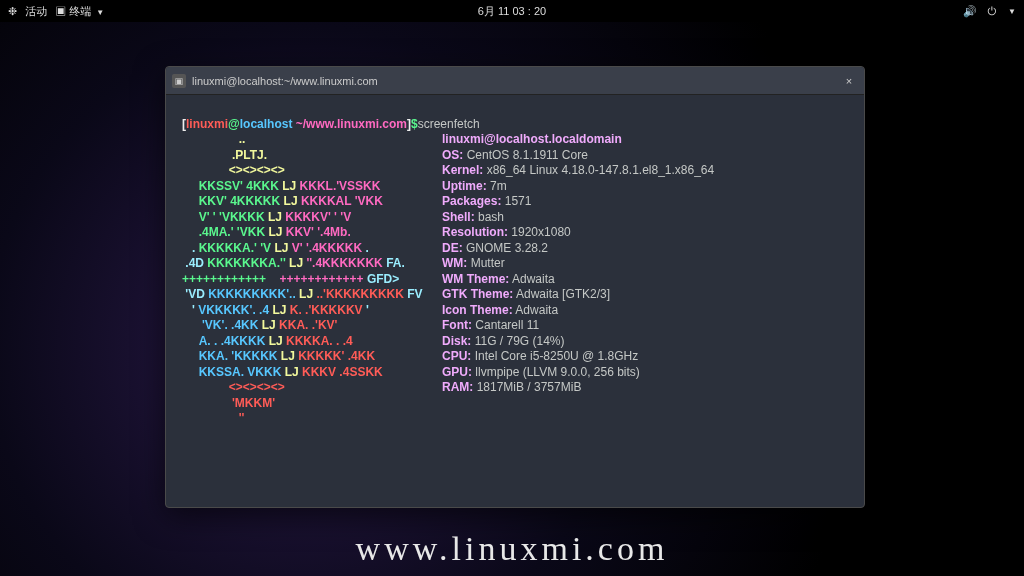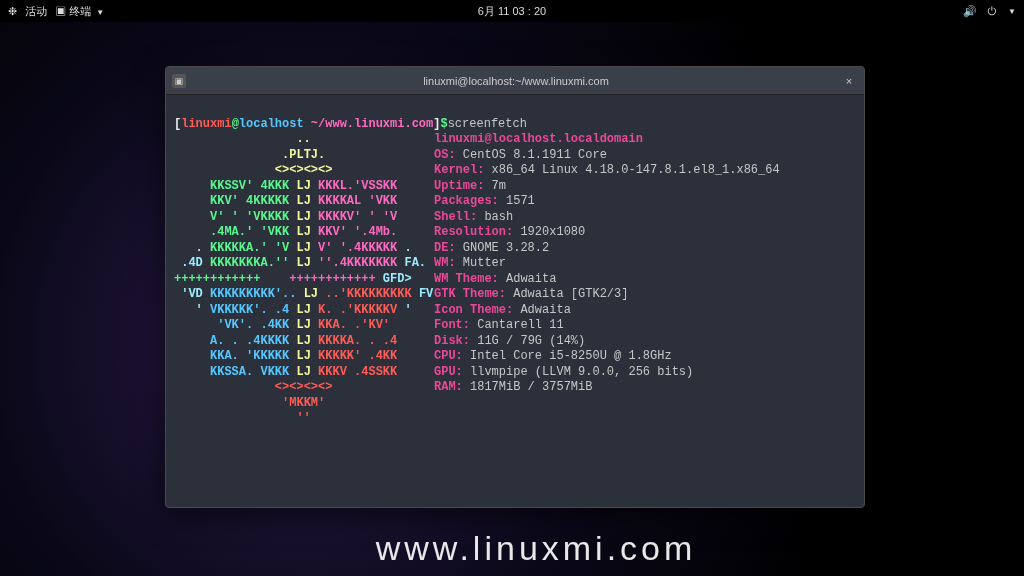--- a/index.html
+++ b/index.html
@@ -26,48 +26,47 @@
     background: #2b303b; border: 1px solid #4a4a4a; border-radius: 4px;
     box-shadow: 0 8px 30px rgba(0,0,0,0.6);
     display: flex; flex-direction: column;
   }
   .term-titlebar {
     height: 28px; background: #3a3f4a; border-bottom: 1px solid #222;
     display: flex; align-items: center; padding: 0 6px; border-radius: 4px 4px 0 0;
     color: #ccc; font-size: 11px;
   }
   .term-icon { width: 14px; height: 14px; background: #555; border-radius: 2px; margin-right: 6px; display:flex;align-items:center;justify-content:center;font-size:9px;}
-  .term-title { flex: 1; text-align: center; }
+  .term-title { flex: 1; text-align: left; }
   .term-close { width: 18px; text-align: center; cursor: pointer; }
   .term-body {
-    flex: 1; padding: 6px 8px; font-family: Liberation Mono, monospace;
+    flex: 1; padding: 6px 16px; font-family: Liberation Sans, sans-serif;
     font-size: 12px; line-height: 15.5px; color: #c5c8c6; overflow: hidden;
     white-space: pre;
   }
   .prompt-line { white-space: pre; }
   .br-white { color: #eee; font-weight: bold; }
   .br-red   { color: #ff5c57; font-weight: bold; }
   .br-grn   { color: #5af78e; font-weight: bold; }
   .yel      { color: #f3f99d; font-weight: bold; }
   .blu      { color: #57c7ff; font-weight: bold; }
   .mag      { color: #ff6ac1; font-weight: bold; }
   .cyn      { color: #9aedfe; font-weight: bold; }
   .norm     { color: #c5c8c6; }
   .cursor   { display:inline-block; width:7px; height:13px; background:#c5c8c6; vertical-align:-2px;}
   .ascii-col { display:inline-block; width: 260px; vertical-align: top; }
   .info-col  { display:inline-block; vertical-align: top; }
   .row { display:block; height:15.5px; }
-  .lbl { color:#ec4899; font-weight:bold;margin-top:36px; }
+  .lbl { color:#f0abfc; font-weight:bold;margin-top:36px; }
 
   
   .watermark {
     position:absolute; bottom:8px; left:50%; transform:translateX(-50%);
-    font-family:Liberation Sans, sans-serif; font-size:34px; letter-spacing:4px;
+    font-family:Liberation Serif, serif; font-size:34px; letter-spacing:4px;
     color:#e8e8e8;
-    margin-left:24px;
   }
 </style>
 </head>
 <body>
 
 <div class="top-bar">
   <div class="top-left">
     <span>❉</span>
     <span>活动</span>
     <span>

